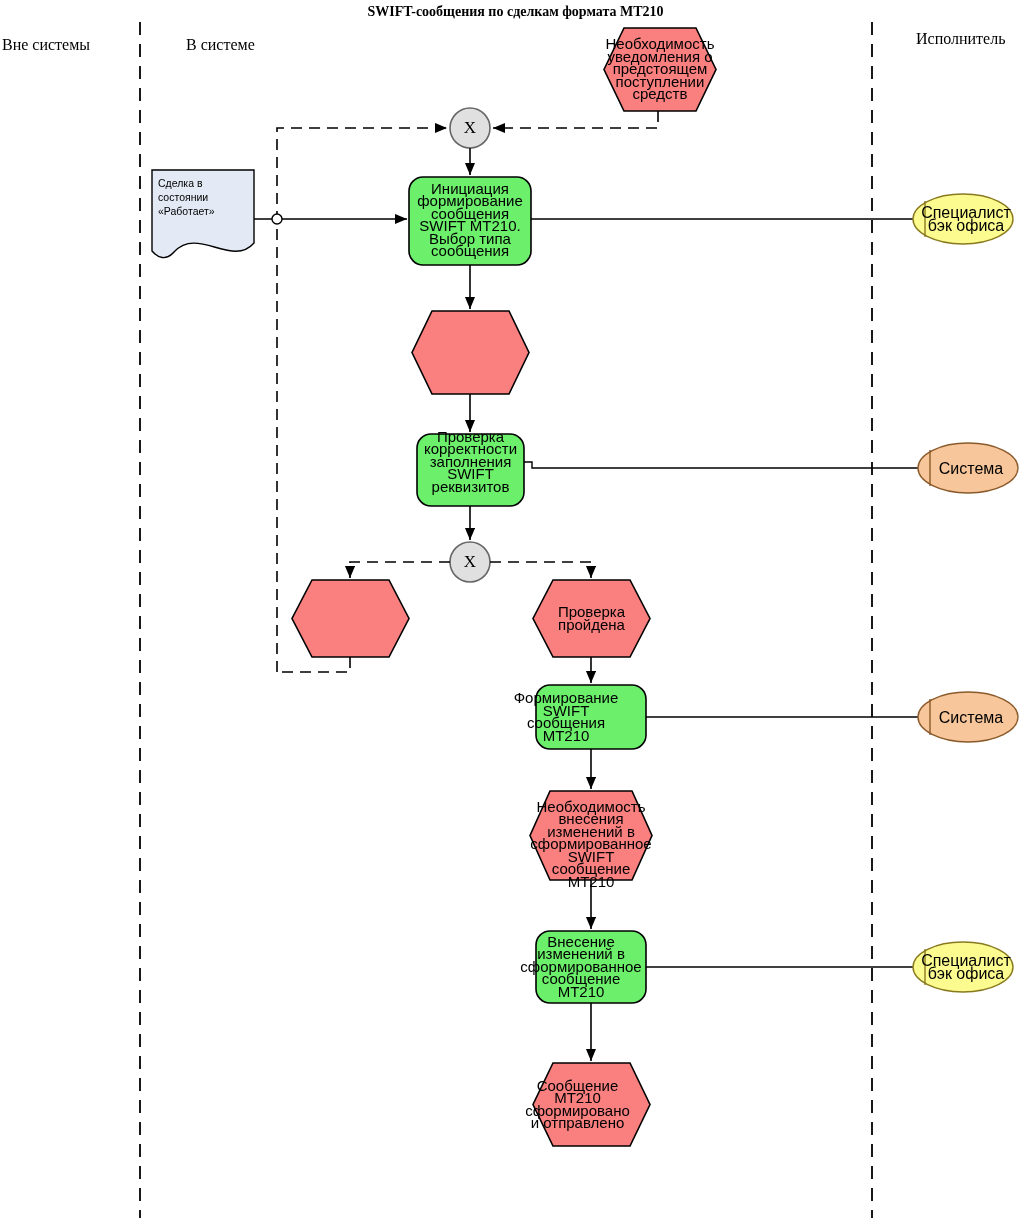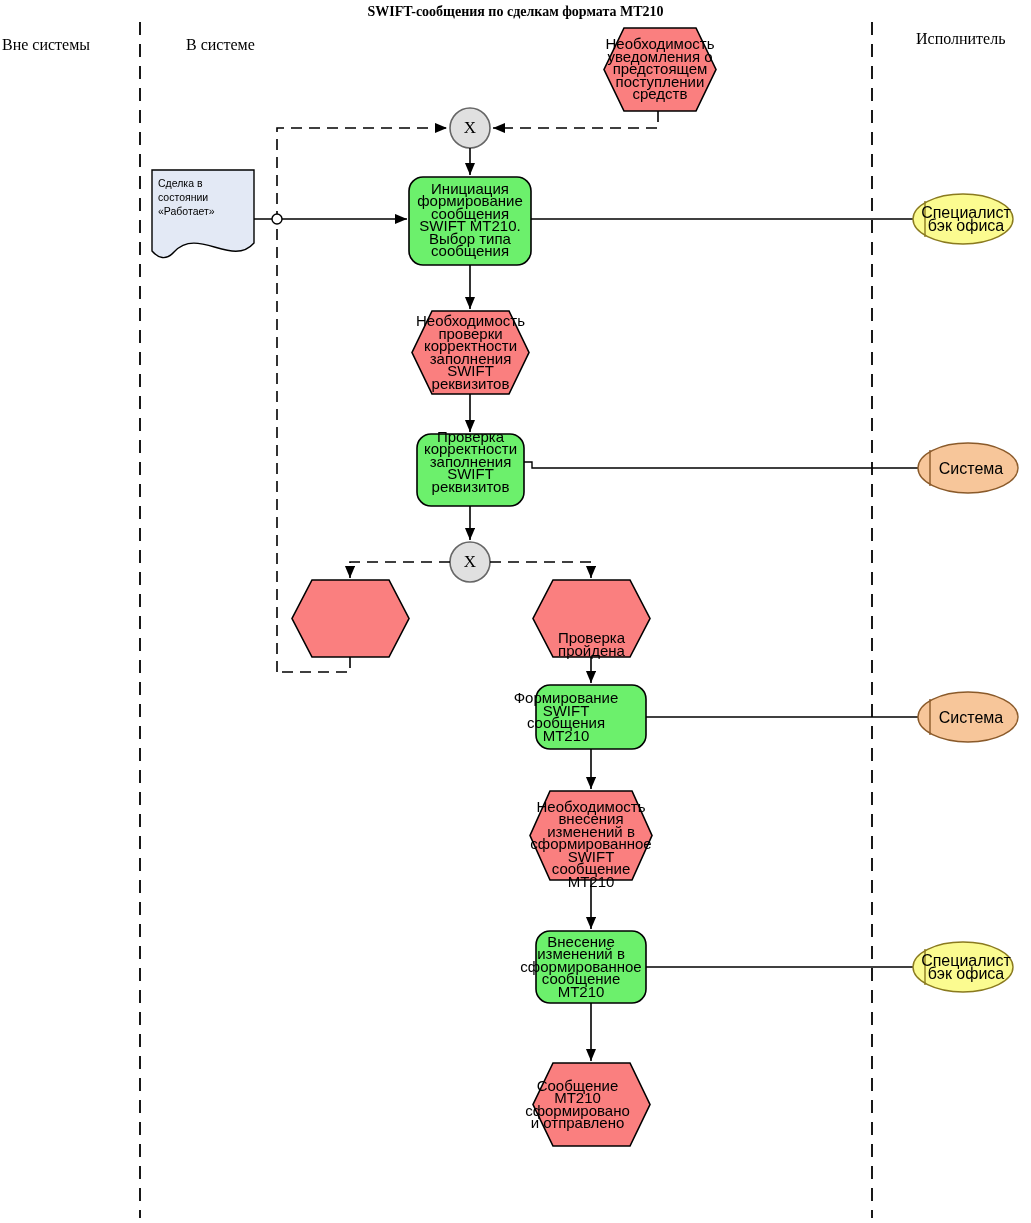--- a/index.html
+++ b/index.html
@@ -199,26 +199,25 @@
       <line x1="925" y1="949" x2="925" y2="985" stroke="#8a7a1f" stroke-width="1.4"></line>
     </g>
   </svg>
 
   <div class="node-label" style="left:608px;top:30px;width:104px;height:79px;">Необходимость уведомления  о предстоящем поступлении средств</div>
 
   <div class="doc-label" style="left:158px;top:176px;width:92px;">Сделка в состоянии «Работает»</div>
 
   <div class="node-label" style="left:411px;top:179px;width:118px;height:82px;">Инициация формирование сообщения SWIFT MT210. Выбор типа сообщения</div>
 
-  <div class="node-label" style="left:414px;top:313px;width:113px;height:79px;">Необходимость проверки корректности заполнения SWIFT реквизитов</div>
 
   <div class="node-label" style="left:419px;top:436px;width:103px;height:52px;">Проверка корректности заполнения SWIFT реквизитов</div>
 
 
-  <div class="node-label" style="left:535px;top:608px;width:113px;height:73px;">Проверка пройдена</div>
+  <div class="node-label" style="left:535px;top:582px;width:113px;height:73px;">Проверка пройдена</div>
 
   <div class="node-label" style="left:513px;top:687px;width:106px;height:60px;">Формирование SWIFT сообщения MT210</div>
 
   <div class="node-label" style="left:532px;top:793px;width:118px;height:103px;">Необходимость внесения изменений в сформированное SWIFT сообщение MT210</div>
 
   <div class="node-label" style="left:538px;top:933px;width:86px;height:68px;">Внесение изменений в сформированное сообщение MT210</div>
 
   <div class="node-label" style="left:521px;top:1065px;width:113px;height:79px;">Сообщение MT210 сформировано и отправлено</div>
 
   <div class="gate-x" style="left:450px;top:108px;width:40px;height:40px;">X</div>

